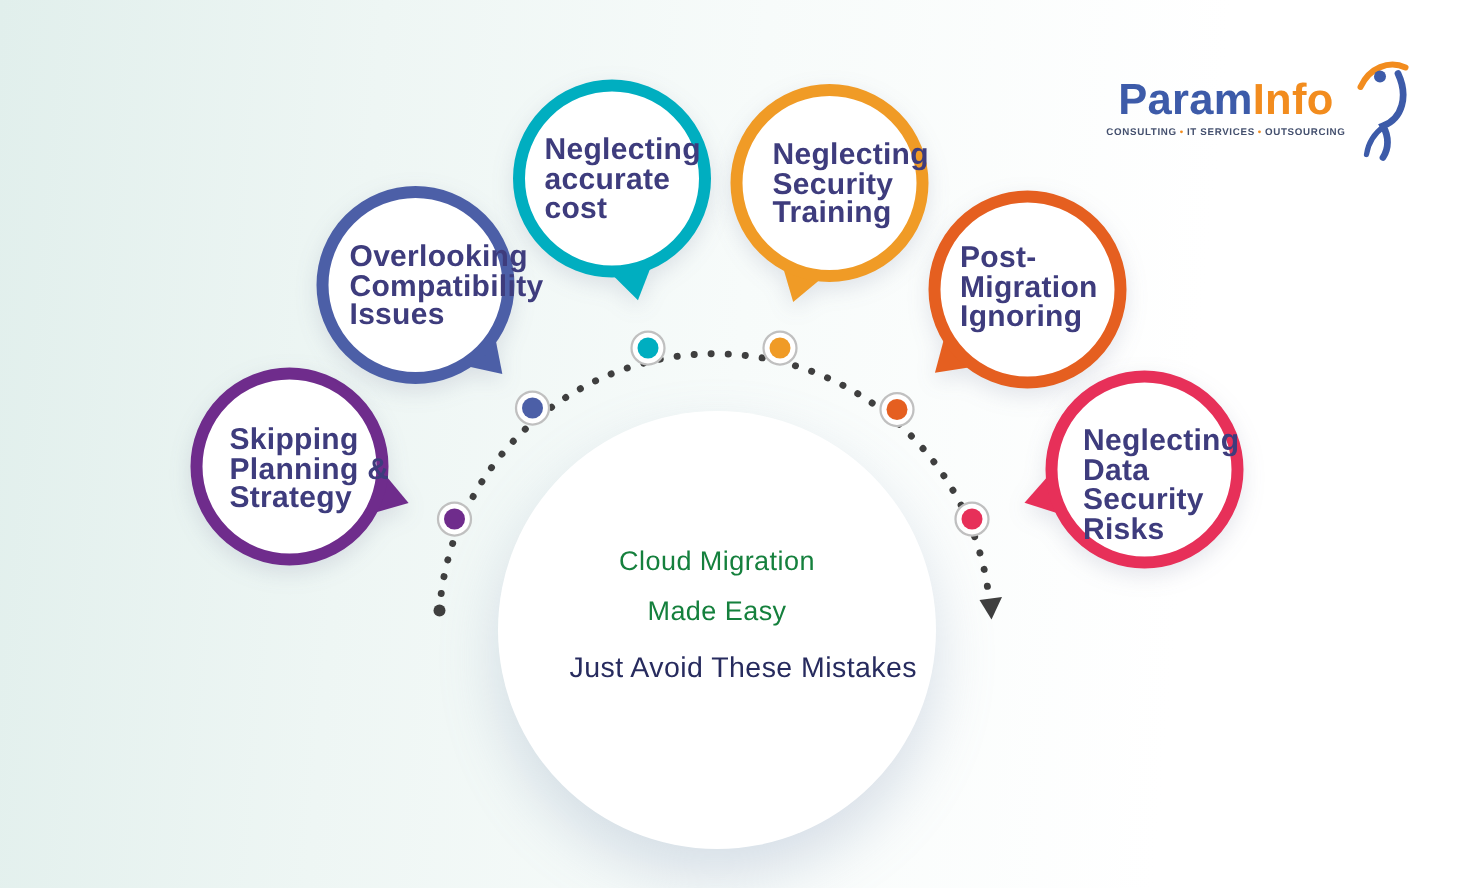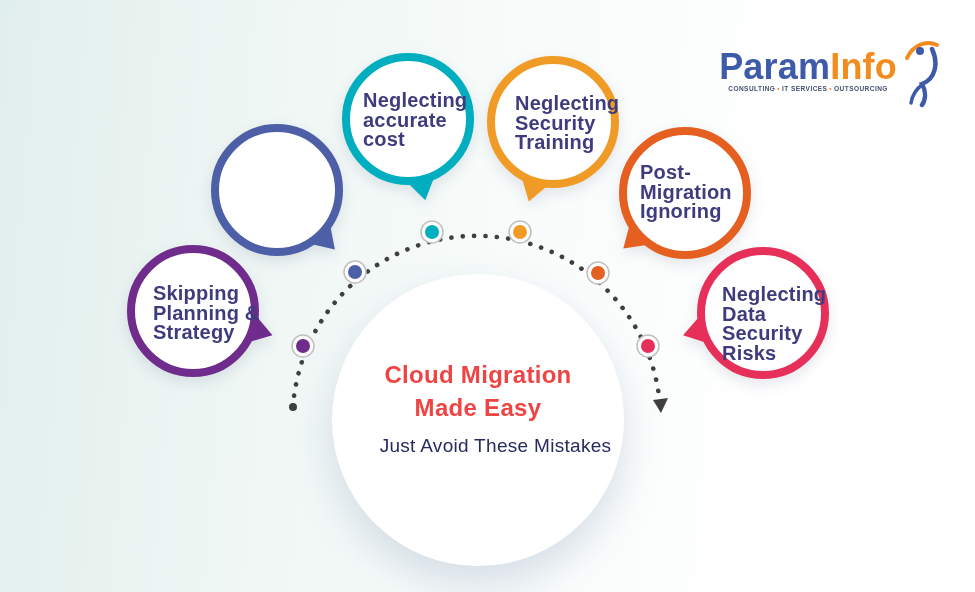--- a/index.html
+++ b/index.html
@@ -16,25 +16,25 @@
   }
   .bubble-label span{display:block;}
   .center-circle{
     position:absolute;left:332px;top:274px;width:292px;height:292px;
     border-radius:50%;background:#ffffff;
     box-shadow:0 18px 38px rgba(135,155,185,.30);
     display:flex;flex-direction:column;align-items:center;justify-content:center;
     text-align:center;
   }
   .center-inner{margin-top:-26px;}
-  .center-title{font-size:24px;font-weight:700;color:#ef4444;line-height:33px;letter-spacing:.3px;}
+  .center-title{font-size:18px;font-weight:400;color:#15803d;line-height:33px;letter-spacing:.3px;}
   .center-subtitle{font-size:19px;font-weight:500;color:#272b5e;margin-top:11px;letter-spacing:.3px;margin-left:35px;}
   .logo{position:absolute;top:44px;right:34px;display:flex;align-items:flex-start;}
   .logo-textcol{text-align:center;margin-top:8px;}
-  .brand{font-size:36px;font-weight:700;letter-spacing:.2px;line-height:30px;}
+  .brand{font-size:29px;font-weight:700;letter-spacing:.2px;line-height:30px;}
   .brand .b1{color:#3d5ba9;}
   .brand .b2{color:#f28c1e;}
   .tagline{font-size:6.5px;font-weight:700;color:#44506e;letter-spacing:.45px;margin-top:3px;white-space:nowrap;}
   .tagline .sep{color:#f28c1e;padding:0 2px;}
   .logo-figure{margin-left:2px;margin-top:-6px;}
 </style>
 </head>
 <body>
 
 <div class="stage">
@@ -89,20 +89,25 @@
       <circle cx="648" cy="346" r="11" fill="#ffffff" stroke-width="1.5" stroke="#c0c0c0"></circle>
       <circle cx="648" cy="346" r="7" fill="#e73059"></circle>
     </g>
   </svg>
 
   <div class="bubble-label" style="left:153px;top:284px;width:112px;">
     <span>Skipping</span>
     <span>Planning &amp;</span>
     <span>Strategy</span>
   </div>
+  <div class="bubble-label" style="left:233px;top:162px;width:115px;">
+    <span>Overlooking</span>
+    <span>Compatibility</span>
+    <span>Issues</span>
+  </div>
   <div class="bubble-label" style="left:363px;top:91px;width:110px;">
     <span>Neglecting</span>
     <span>accurate</span>
     <span>cost</span>
   </div>
   <div class="bubble-label" style="left:515px;top:94px;width:115px;">
     <span>Neglecting</span>
     <span>Security</span>
     <span>Training</span>
   </div>

